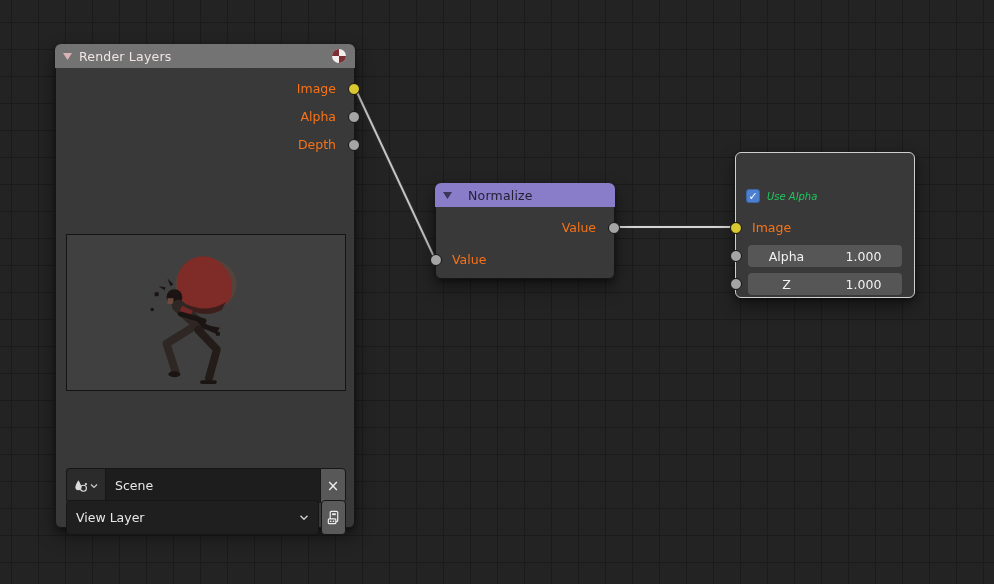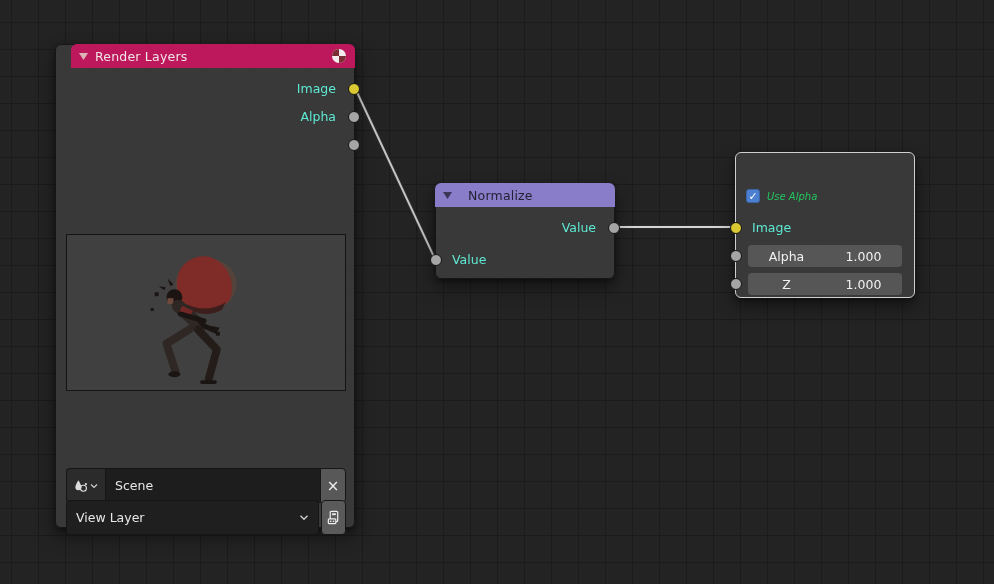--- a/index.html
+++ b/index.html
@@ -24,34 +24,34 @@
     border:1px solid #161616;border-radius:6px;
     box-shadow:0 8px 18px rgba(0,0,0,0.45), 0 2px 5px rgba(0,0,0,0.35);
     box-sizing:border-box;
   }
   .node.selected{border:1px solid #cfcfcf;}
   .node-header{
     position:absolute;left:-1px;top:-1px;right:-1px;height:24px;
     border-radius:6px 6px 0 0;
     display:flex;align-items:center;padding:0 8px;box-sizing:border-box;gap:7px;
   }
-  .hdr-red{background:#be185d;margin-left:16px;}
+  .hdr-red{background:#737373;}
   .hdr-purple{background:#897cc8;gap:16px;}
   .node-title{font-size:12.5px;letter-spacing:0.2px;}
   .hdr-red .node-title{color:#f1e4e4;}
   .hdr-purple .node-title{color:#232134;}
   .collapse-tri{width:9px;height:7px;flex:0 0 auto;}
   .sphere-icon{margin-left:auto;width:16px;height:16px;flex:0 0 auto;}
   .socket{
     position:absolute;width:12px;height:12px;border-radius:50%;
     border:1.5px solid #141414;box-sizing:border-box;z-index:3;
   }
   .sock-gray{background:#a5a5a5;}
   .sock-yellow{background:#d9c832;}
-  .srow{position:absolute;height:28px;line-height:28px;font-size:12.5px;color:#5eead4;}
+  .srow{position:absolute;height:28px;line-height:28px;font-size:12.5px;color:#f97316;}
   .srow.right{right:0;text-align:right;padding-right:18px;}
   .srow.left{left:0;text-align:left;padding-left:16px;}
 
   
   .preview{
     position:absolute;left:10px;top:189px;width:280px;height:157px;
     background:rgba(66,66,66,0.85);
     border:1.5px solid #141414;box-sizing:border-box;
   }
   .preview svg{width:100%;height:100%;display:block;}
@@ -129,20 +129,23 @@
     <div class="srow right" style="top:30px;width:140px;right:0;">
       <span>Image</span>
     </div>
     <div class="socket sock-yellow" style="right:-6px;top:38px;"></div>
 
     <div class="srow right" style="top:58px;width:140px;right:0;">
       <span>Alpha</span>
     </div>
     <div class="socket sock-gray" style="right:-6px;top:66px;"></div>
 
+    <div class="srow right" style="top:86px;width:140px;right:0;">
+      <span>Depth</span>
+    </div>
     <div class="socket sock-gray" style="right:-6px;top:94px;"></div>
 
     <div class="preview">
       <svg viewBox="0 0 280 157">
 
         <ellipse cx="140" cy="50" rx="31" ry="27" fill="#55423a"></ellipse>
         <path d="M112 60 Q106 34 126 24 Q146 16 160 34 Q170 48 164 66 Q150 80 130 74 Q114 70 112 60 Z" fill="#7f2b27"></path>
         <path d="M120 70 Q140 80 160 68 L156 76 Q140 84 124 76 Z" fill="#3c1f1c"></path>
 
         <circle cx="108" cy="63" r="8" fill="#1c1412"></circle>

